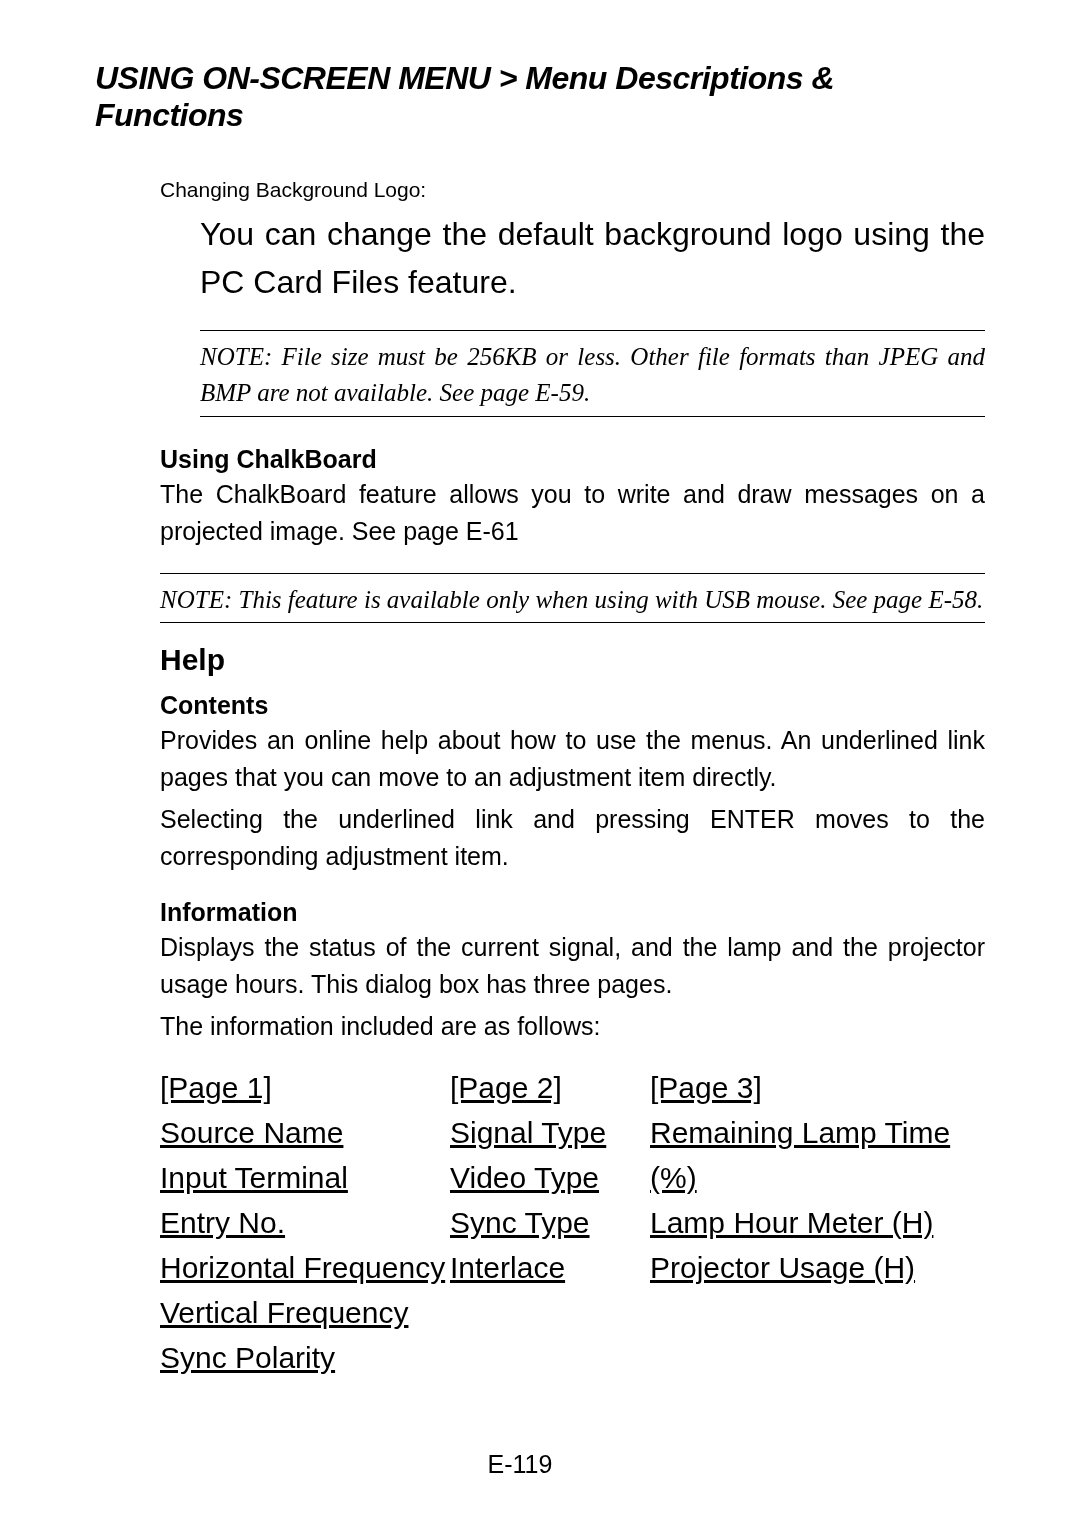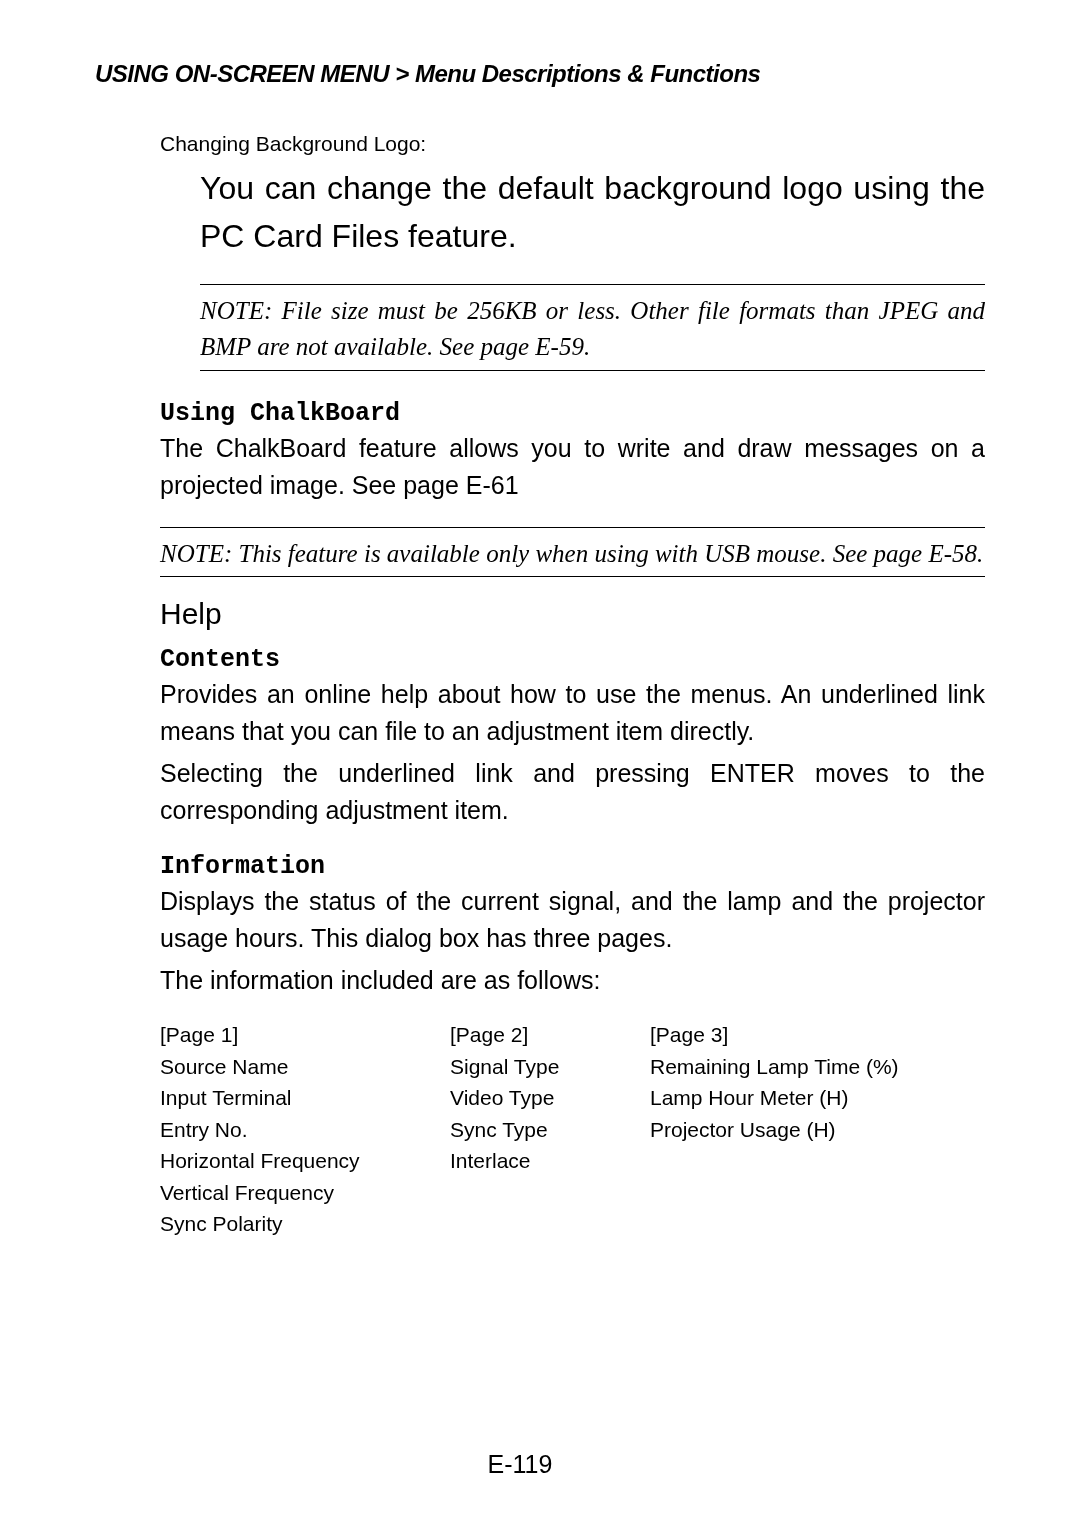--- a/index.html
+++ b/index.html
@@ -11,21 +11,21 @@
       font-family: Arial, Helvetica, sans-serif;
       background: #ffffff;
       width: 1080px;
       height: 1529px;
       padding: 60px 95px 40px 95px;
       color: #000;
     }
     .breadcrumb {
       font-weight: bold;
       font-style: italic;
-      font-size: 24px;
+      font-size: 32px;
       margin-bottom: 44px;
       letter-spacing: -0.5px;
     }
     .greater-than {
       font-style: italic;
       font-weight: bold;
     }
     .main {
       padding-left: 65px;
     }
@@ -52,42 +52,42 @@
       line-height: 1.45;
       border-top: 1.5px solid #000;
       border-bottom: 1.5px solid #000;
       padding: 8px 0 4px 0;
       text-align: justify;
     }
     .bold-sub {
       font-weight: bold;
       font-size: 25px;
       margin-bottom: 2px;
-      font-family: Liberation Mono, monospace;
     }
     .body-text {
       font-size: 25px;
       line-height: 1.5;
       text-align: justify;
       margin-bottom: 4px;
     }
     .note-block-2 {
       margin-top: 22px;
       margin-bottom: 20px;
     }
     .h-help {
-      font-weight: normal;
+      font-weight: bold;
       font-size: 30px;
       margin-bottom: 14px;
     }
     .columns {
       display: flex;
       margin-top: 20px;
-      font-size: 21px;
+      font-size: 30px;
       line-height: 1.5;
+      text-decoration: underline;
     }
     .col1 {
       width: 290px;
     }
     .col2 {
       width: 200px;
     }
     .col3 {
       flex: 1;
     }
@@ -120,21 +120,21 @@
 
   <div class="bold-sub">Using ChalkBoard</div>
   <div class="body-text">The ChalkBoard feature allows you to write and draw messages on a projected image. See page E-61</div>
   <div class="note-block-2">
     <div class="note-text">NOTE: This feature is available only when using with USB mouse. See page E-58.</div>
   </div>
 
   <div class="h-help">Help</div>
 
   <div class="bold-sub">Contents</div>
-  <div class="body-text">Provides an online help about how to use the menus. An underlined link means that you can file to an adjustment item directly.</div>
+  <div class="body-text">Provides an online help about how to use the menus. An underlined link pages that you can move to an adjustment item directly.</div>
   <div class="body-text gap-1">Selecting the underlined link and pressing ENTER moves to the corresponding adjustment item.</div>
 
   <div class="bold-sub">Information</div>
   <div class="body-text">Displays the status of the current signal, and the lamp and the projector usage hours. This dialog box has three pages.</div>
   <div class="body-text">The information included are as follows:</div>
 
   <div class="columns">
     <div class="col1">
       <div>[Page 1]</div>
       <div>Source Name</div>

